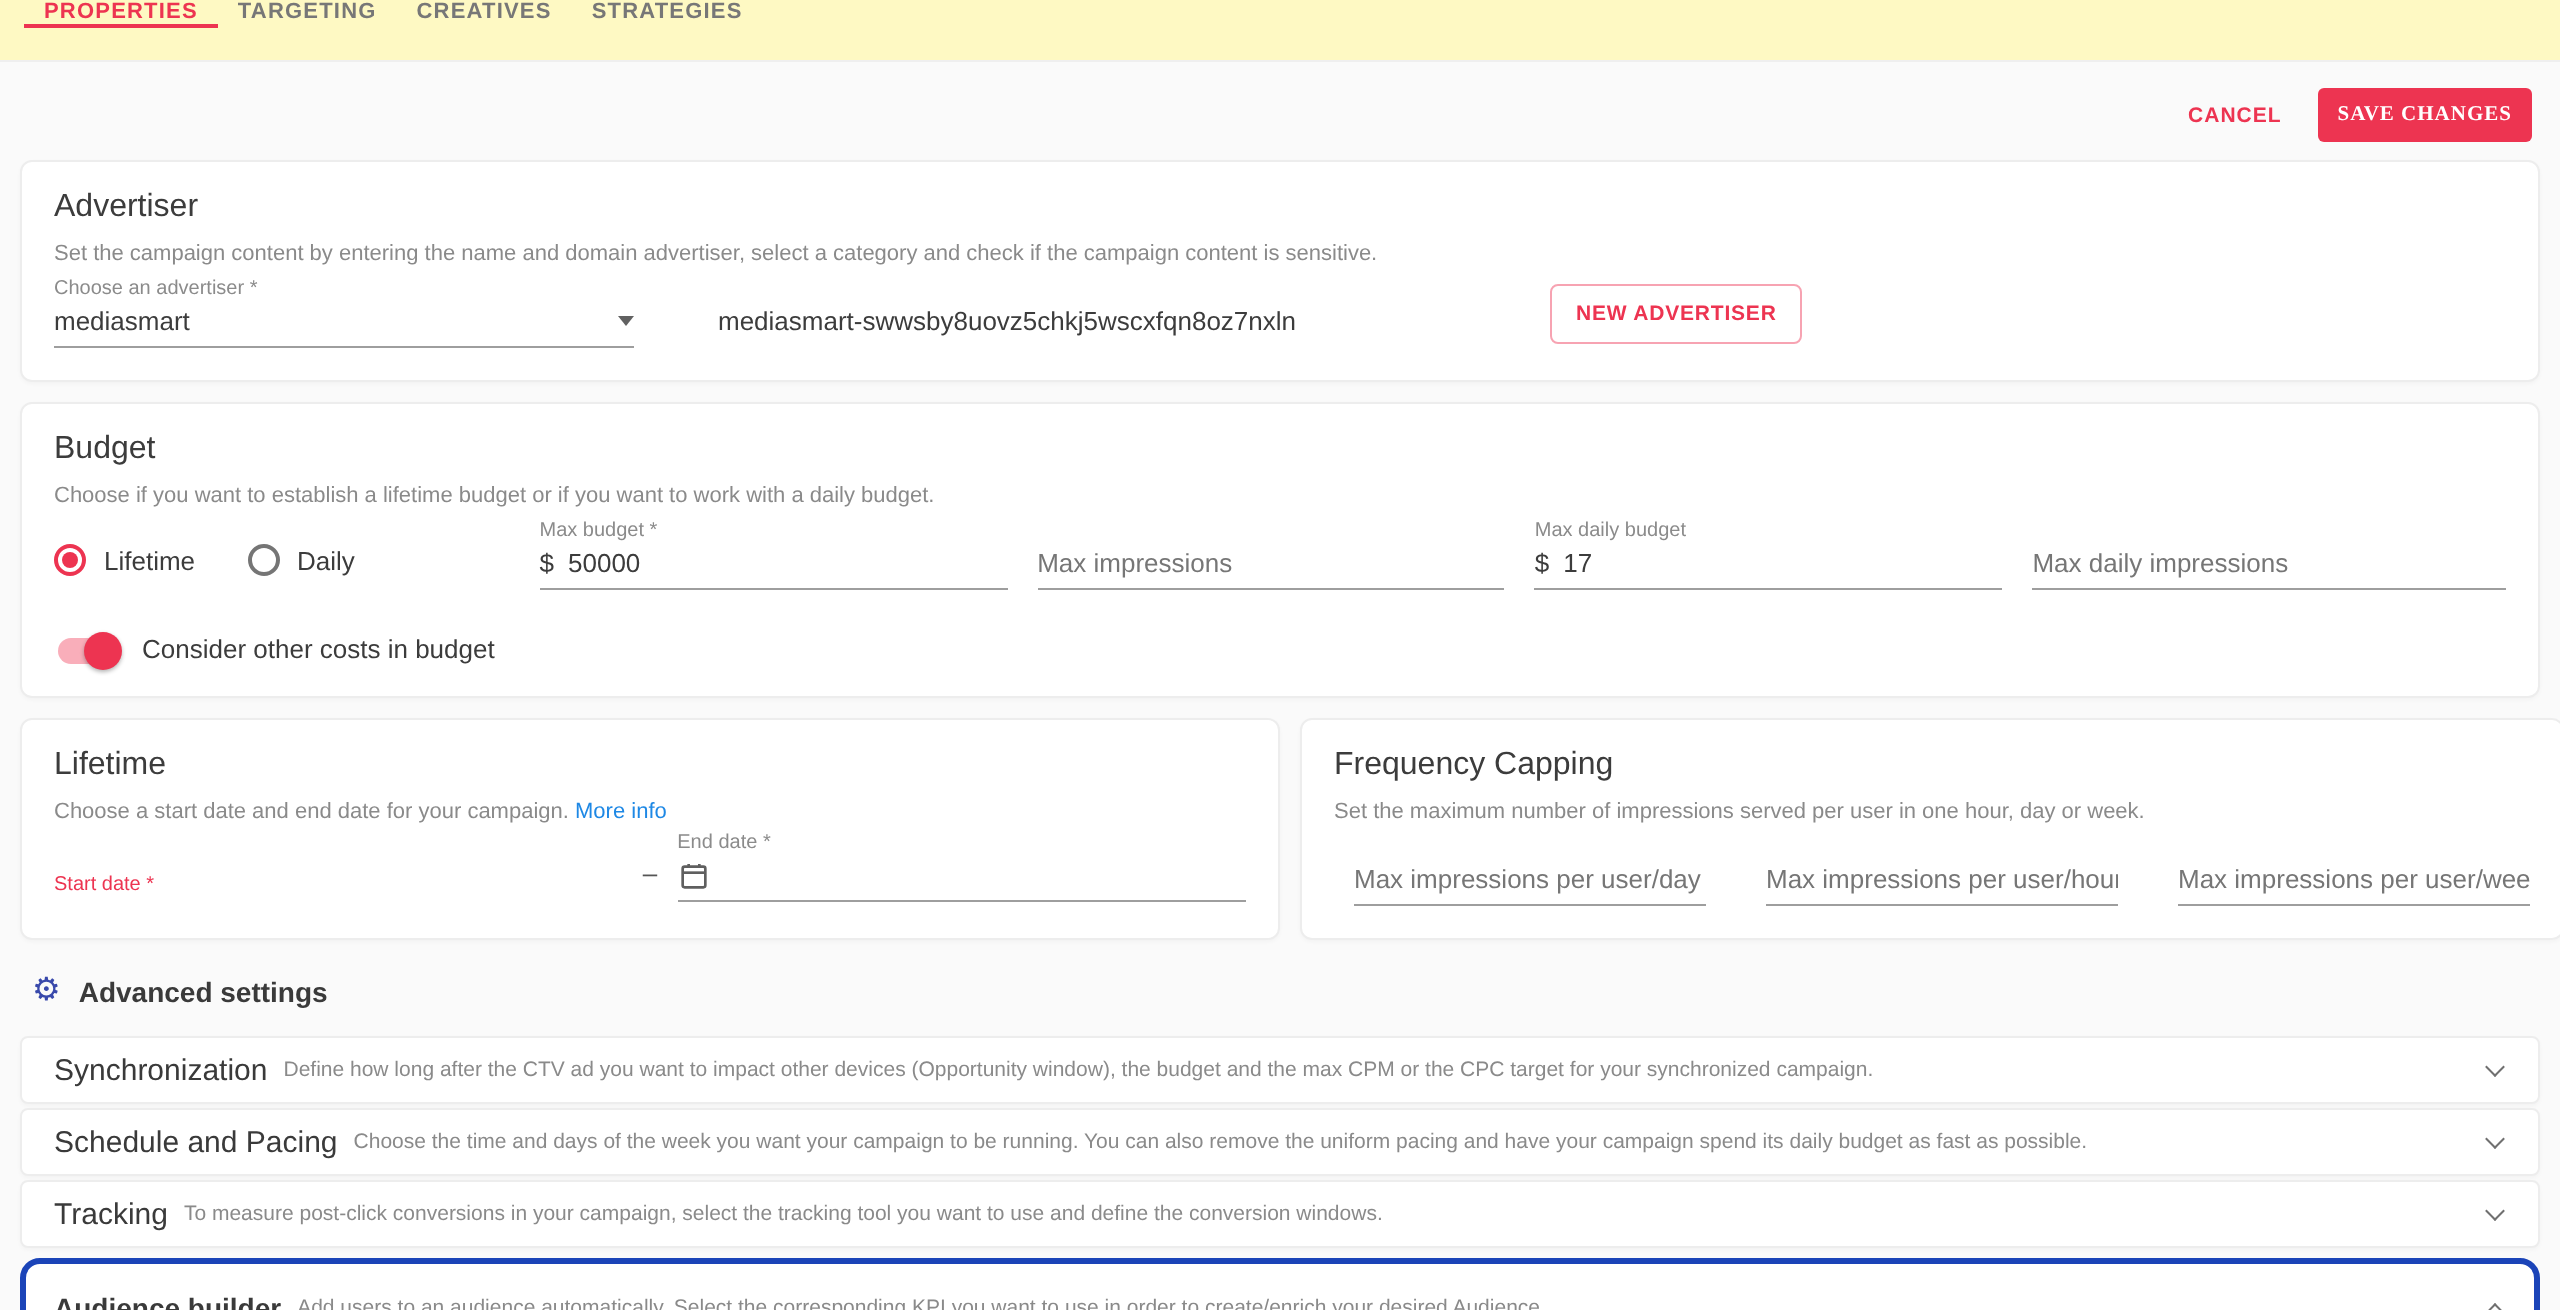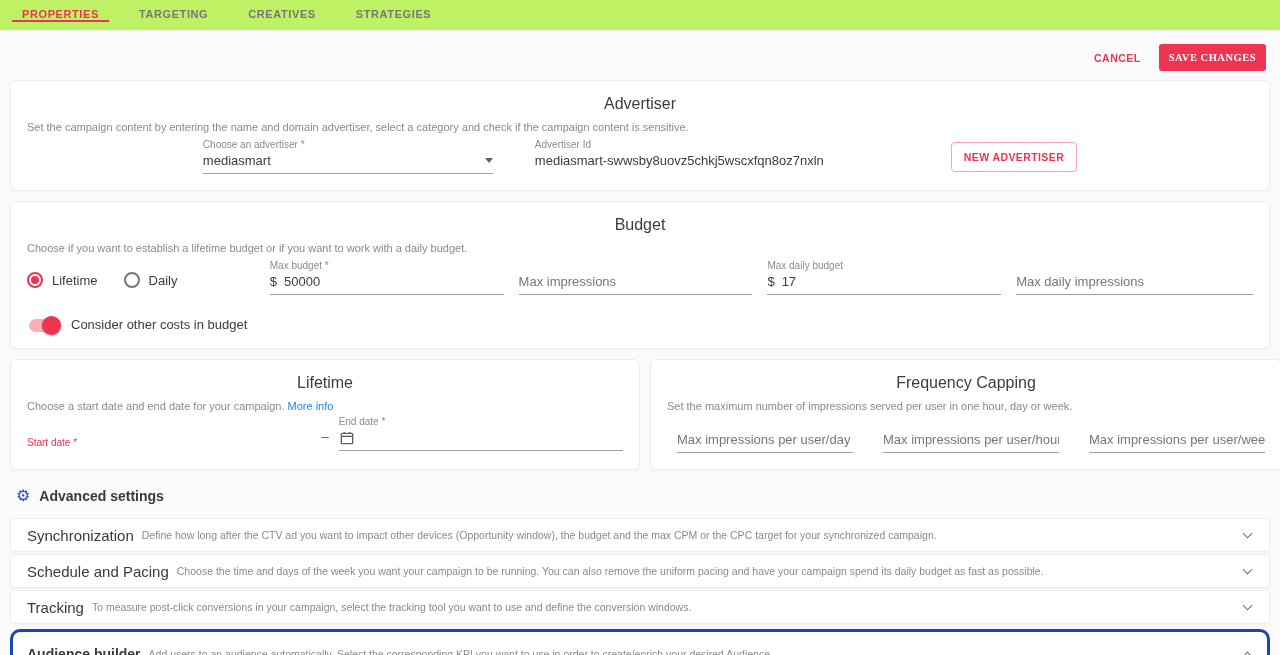--- a/index.html
+++ b/index.html
@@ -14,27 +14,26 @@
     --accent:#ed3451;
     --accent-border:#f7a3b2;
     --blue:#1b44b8;
     --link:#1e88e5;
     --gear:#3949ab;
     --label:#8b8b8b;
     --desc:#8a8a8a;
   }
   
   .tabbar {
-    background:#bef264;
+    background:#fef9c3;
     height:31px;
     display:flex;
-    align-items:center;
+    align-items:flex-start;
     padding-left:12px;
     border-bottom:1px solid #efefef;
-    gap:20px;
   }
   .tab {
     display:flex; align-items:center;
     padding:0 10px;
     font-size:11px; font-weight:bold; letter-spacing:.6px;
     color:#777; cursor:pointer;
     border-bottom:2px solid transparent;
   }
   .tab.active { color:var(--accent); border-bottom-color:var(--accent); }
   
@@ -65,21 +64,21 @@
     font-family:"Liberation Sans", sans-serif;
   }
   .card {
     background:#fff;
     border:1px solid #ededed;
     border-radius:6px;
     box-shadow:0 1px 2px rgba(0,0,0,.03);
     padding:14px 16px 16px;
     margin-bottom:10px;
   }
-  .card-title { font-size:16px; font-weight:500; color:#3c3c3c;text-align:center; }
+  .card-title { font-size:16px; font-weight:500; color:#3c3c3c; }
   .card-desc { font-size:11px; color:var(--desc); margin-top:8px; }
   .flabel { font-size:10px; color:var(--label); display:block; margin-bottom:3px; }
   .flabel.req-red { color:var(--accent); }
   .uline {
     display:flex; align-items:center;
     border-bottom:1px solid #9e9e9e;
     padding-bottom:5px;
   }
   .uline input {
     border:none; outline:none; background:transparent;
@@ -95,21 +94,21 @@
   }
   .chev.down { transform:rotate(45deg); margin-top:-4px; }
   .chev.up { transform:rotate(-135deg); margin-top:4px; }
   .drop-arrow {
     width:0; height:0; cursor:pointer;
     border-left:4px solid transparent; border-right:4px solid transparent;
     border-top:5px solid #616161;
     margin-left:8px;
   }
   
-  .adv-row { display:flex; align-items:flex-end; margin-top:6px;justify-content:center; }
+  .adv-row { display:flex; align-items:flex-end; margin-top:6px; }
   .adv-choose { width:290px; }
   .adv-id { margin-left:42px; width:360px; }
   .adv-id-value { font-size:13px; color:#3c3c3c; padding-bottom:6px; }
   .adv-btn-wrap { margin-left:56px; padding-bottom:2px; }
   
   .budget-row { display:flex; align-items:flex-end; margin-top:6px; }
   .radio-group { display:flex; align-items:center; gap:26px; width:244px; padding-bottom:7px; }
   .radio { display:flex; align-items:center; gap:9px; cursor:pointer; }
   .radio-circle {
     width:16px; height:16px; border-radius:50%;
@@ -199,21 +198,20 @@
     <div class="card-desc">Set the campaign content by entering the name and domain advertiser, select a category and check if the campaign content is sensitive.</div>
     <div class="adv-row">
       <div class="adv-choose">
         <span class="flabel">Choose an advertiser *</span>
         <div class="uline">
           <input type="text" value="mediasmart" style="">
           <span class="drop-arrow"></span>
         </div>
       </div>
       <div class="adv-id">
-        <span class="flabel">Advertiser Id</span>
         <div class="adv-id-value">mediasmart-swwsby8uovz5chkj5wscxfqn8oz7nxln</div>
       </div>
       <div class="adv-btn-wrap">
         <button class="outline-btn">NEW ADVERTISER</button>
       </div>
     </div>
   </div>
 
   <div class="card">
     <div class="card-title">Budget</div>

